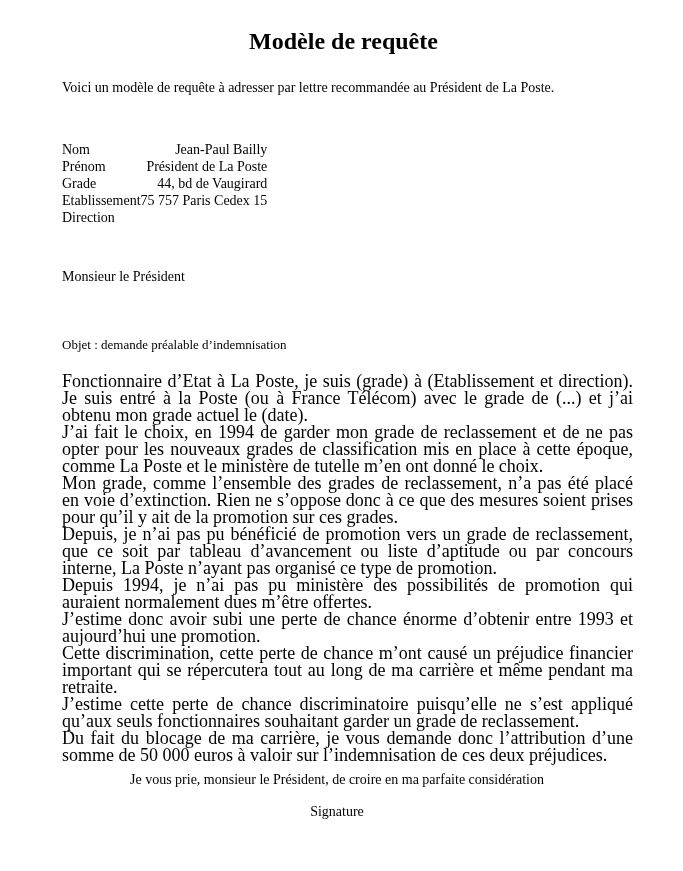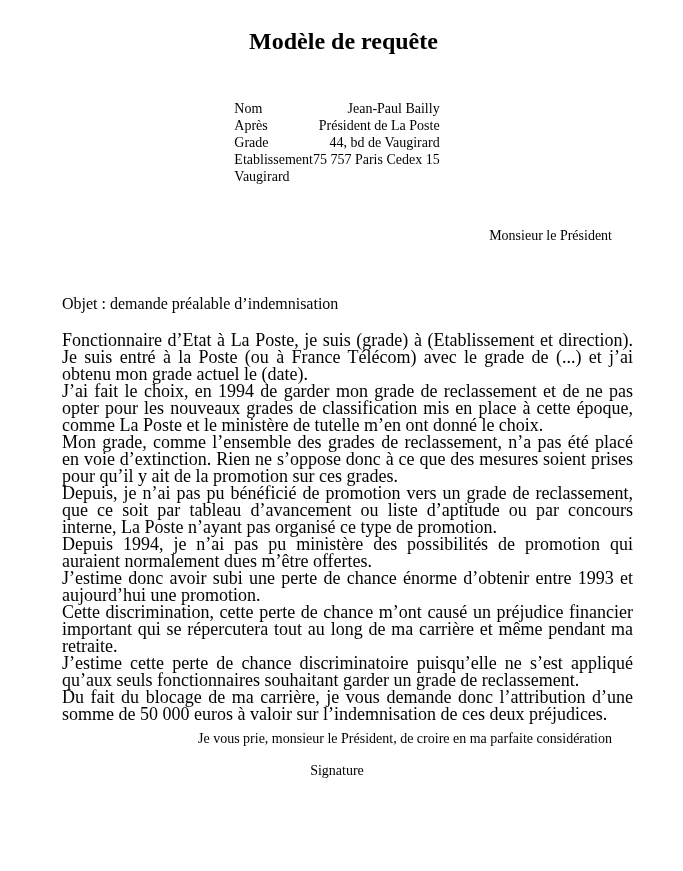--- a/index.html
+++ b/index.html
@@ -34,75 +34,76 @@
     text-align: center;
     margin: 27px 0 0 4px;
   }
   .intro {
     font-size: 14px;
     line-height: 17px;
     margin: 24px 50px 0 62px;
   }
   .addresses {
     display: flex;
-    justify-content: center;
+    justify-content: flex-start;
     align-items: flex-start;
     font-size: 14px;
     line-height: 17px;
     margin: 45px 71px 0 62px;
   }
   .sender { text-align: left; }
   .recipient { text-align: right; }
   .salutation {
     font-size: 14px;
     line-height: 17px;
-    text-align: right;
+    text-align: left;
     margin: 42px 71px 0 62px;
   }
   .subject {
-    font-size: 16px;
+    font-size: 13px;
     line-height: 17px;
     margin: 51px 50px 0 62px;
   }
   .letter-body {
     font-size: 18px;
     line-height: 17px;
     text-align: justify;
     margin: 20px 50px 0 62px;
   }
   .letter-body p { margin: 0; }
   .closing {
     font-size: 14px;
     line-height: 17px;
-    text-align: right;
+    text-align: center;
     margin: 7px 71px 0 62px;
   }
   .signature {
     font-size: 14px;
     line-height: 17px;
     text-align: center;
     margin: 15px 71px 0 62px;
   }
 </style>
 </head>
 <body>
 
 <main class="doc">
 
 
   <h2 class="subtitle">Modèle de requête</h2>
 
+  <p class="intro">Voici un modèle de requête à adresser par lettre recommandée au Président de La Poste.</p>
 
   <div class="addresses">
     <div class="sender">
       <div>Nom</div>
-      <div>Après</div>
+      <div>Prénom</div>
       <div>Grade</div>
       <div>Etablissement</div>
-      <div>Vaugirard</div>
+      <div>Direction</div>
     </div>
     <div class="recipient">
       <div>Jean-Paul Bailly</div>
       <div>Président de La Poste</div>
       <div>44, bd de Vaugirard</div>
       <div>75 757 Paris Cedex 15</div>
     </div>
   </div>
 
   <p class="salutation">Monsieur le Président</p>

